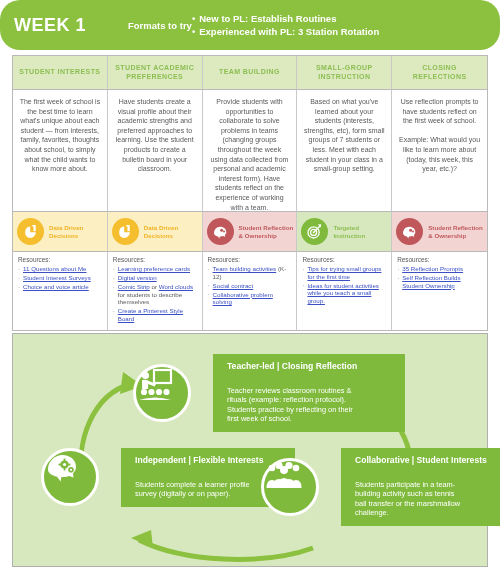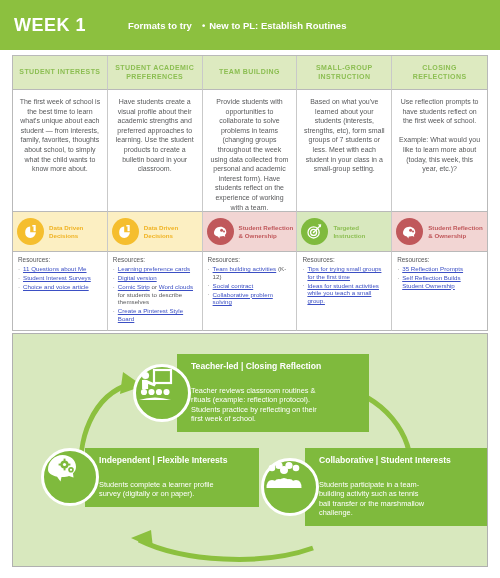--- a/index.html
+++ b/index.html
@@ -8,31 +8,31 @@
     background: #ffffff;
     font-family: "Liberation Sans", sans-serif;
     overflow: hidden;
   }
   .page { position: relative; width: 500px; height: 578px; background:#fff; }
 
   
   .banner {
     position: absolute; left: 0; top: 0; width: 500px; height: 50px;
     background: #8CC03F;
-    display: flex; align-items: center;
+    display: flex; align-items: center; border-radius: 20px;
   }
   .banner-week {
     color: #ffffff; font-weight: bold; font-size: 18px;
     letter-spacing: 0.5px; margin-left: 14px; width: 92px;
   }
   .banner-formats {
     color: #ffffff; font-weight: bold; font-size: 9.5px;
     margin-left: 6px; white-space: nowrap; padding-left: 16px;
   }
-  .banner-bullets { margin-left: 10px; }
+  .banner-bullets { }
   .banner-bullets li {
     list-style: none; color: #ffffff; font-weight: bold;
     font-size: 9.5px; line-height: 13px; white-space: nowrap;
   }
   .banner-bullets li::before { content: "\2022"; margin-right: 4px; }
 
   
   .table-wrap {
     position: absolute; left: 12px; top: 55px; width: 476px;
     border: 1px solid #b9b9b9; border-bottom: none;
@@ -103,21 +103,21 @@
   .res-link { color: #3b4fc4; text-decoration: underline; }
   .res-plain { color: #58595b; }
 
   
   .diagram {
     position: absolute; left: 12px; top: 333px; width: 476px; height: 234px;
     background: #D8E8BE; border: 1px solid #b0b0b0;
   }
   .diagram svg { position: absolute; left: 0; top: 0; }
 
-  .node { position: absolute; display: flex; align-items: center; }
+  .node { position: absolute; display: flex; align-items: center; gap: 36px; }
   .node-circle {
     width: 58px; height: 58px; border-radius: 50%;
     background: #7FBA3D; border: 3px solid #ffffff;
     flex: 0 0 58px; display: flex; align-items: center; justify-content: center;
     position: relative; z-index: 3;
   }
   .node-box {
     background: #7FBA3D; color: #ffffff;
     padding: 7px 10px 8px 14px; margin-left: -14px;
     position: relative; z-index: 2;
@@ -135,20 +135,21 @@
 </head>
 <body>
 
 <div class="page">
 
   <div class="banner">
     <div class="banner-week">WEEK 1</div>
     <div class="banner-formats">Formats to try</div>
     <ul class="banner-bullets">
       <li>New to PL: Establish Routines</li>
+      <li>Experienced with PL: 3 Station Rotation</li>
     </ul>
   </div>
 
   <div class="table-wrap">
 
     <div class="row head-row">
       <div class="cell">
         <span class="head-label">STUDENT INTERESTS</span>
         </div>
       <div class="cell">

